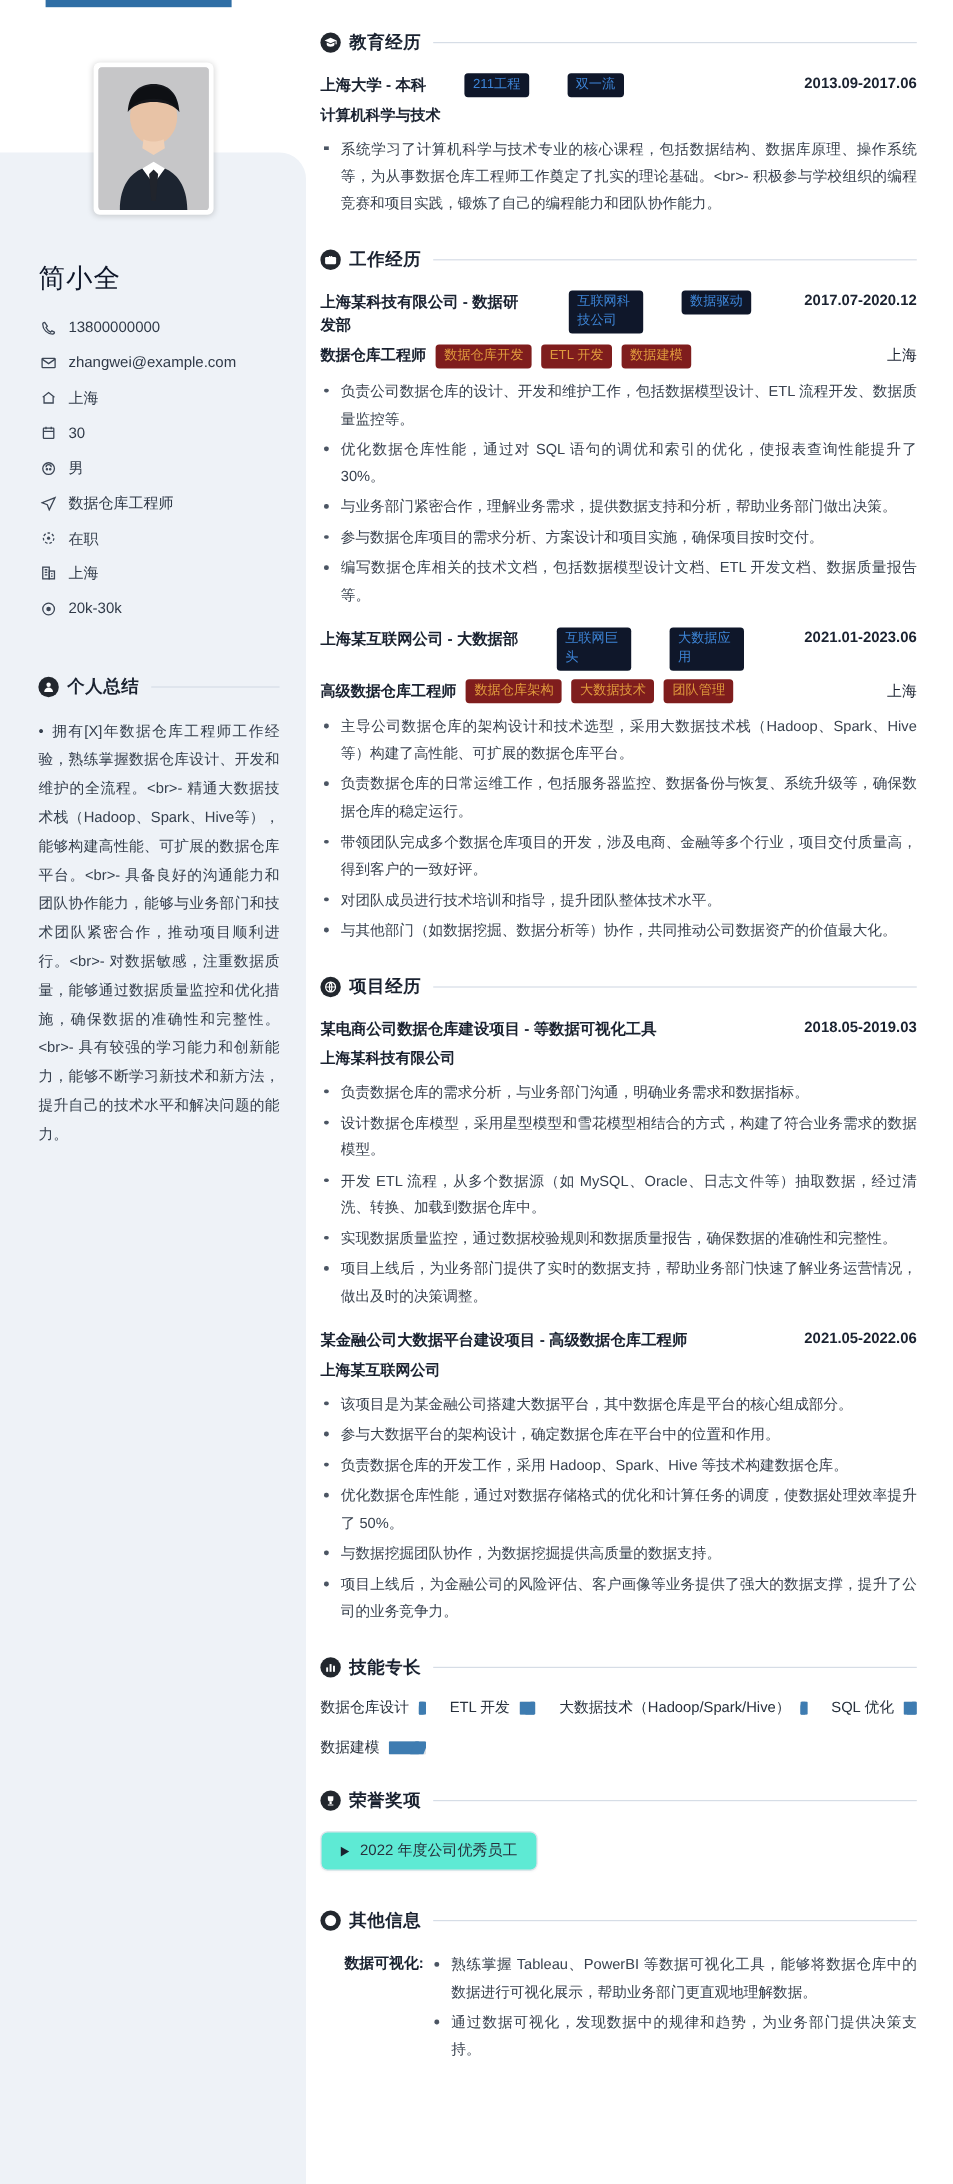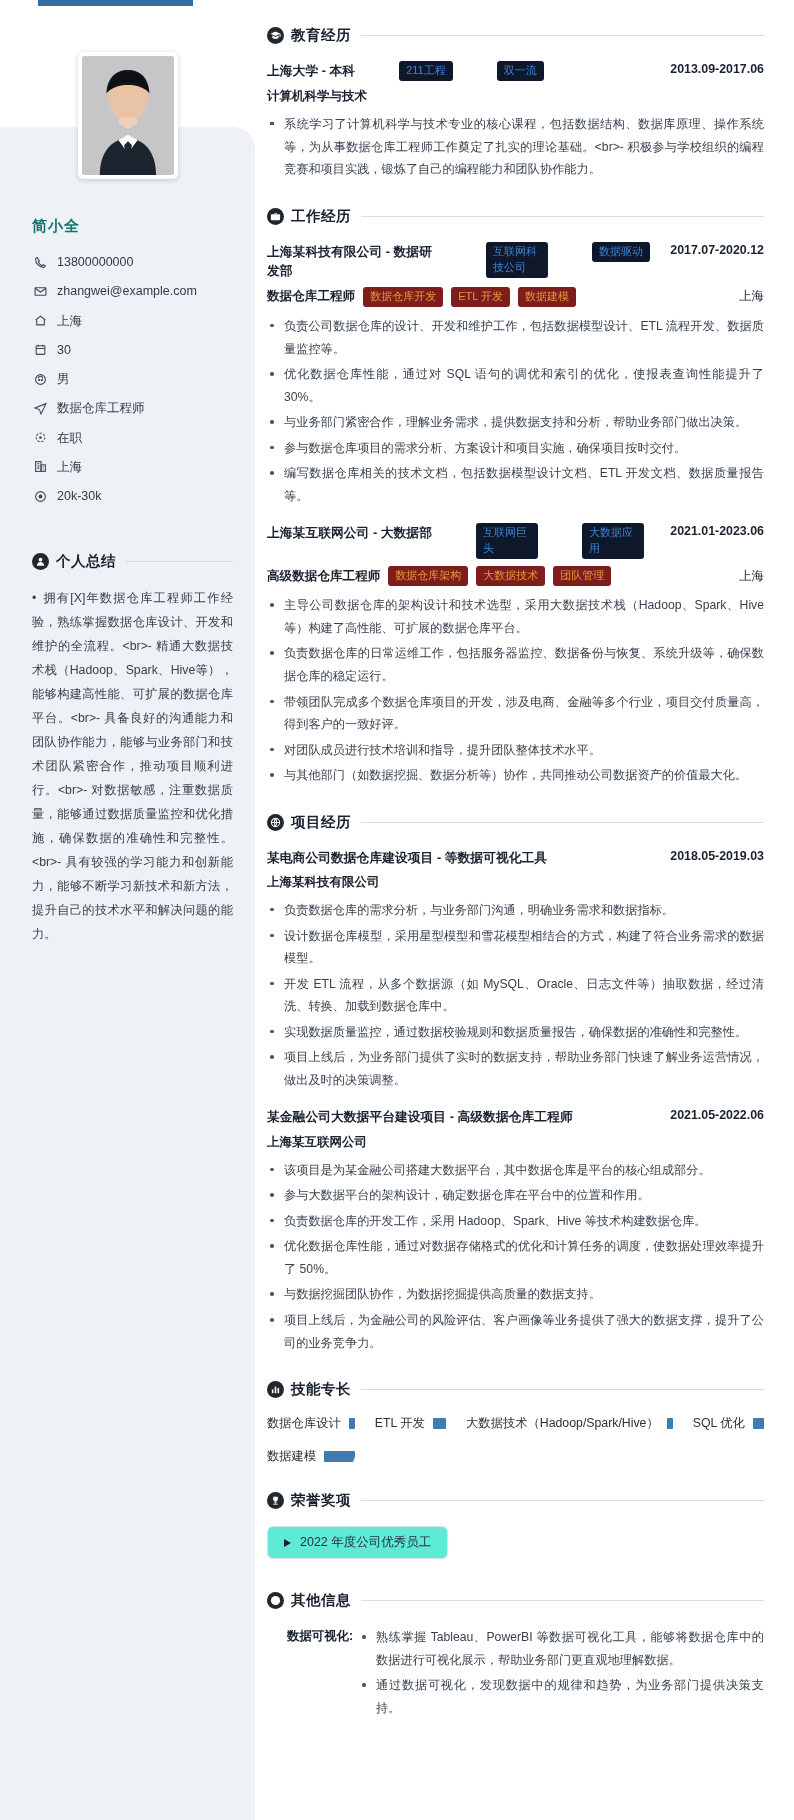--- a/index.html
+++ b/index.html
@@ -43,21 +43,21 @@
   }
   .sidebar-card {
     position: absolute;
     left: 0; right: 0; top: 127px; bottom: 0;
     background: #eef2f7;
     border-top-right-radius: 22px;
     z-index: 1;
   }
   .sidebar-inner { position: relative; z-index: 2; padding: 0 22px 0 32px; }
   .name {
-    font-size: 15px; font-weight: bold; color: #0f766e;
+    font-size: 22px; font-weight: normal; color: #0f172a;
     margin: 38px 0 18px 0; letter-spacing: 1px;
   }
   .contact-list { list-style: none; }
   .contact-item {
     display: flex; align-items: center;
     font-size: 12.5px; color: #303a48;
     margin-bottom: 13px; line-height: 1.3;
   }
   .cicon {
     width: 16px; flex: 0 0 16px; margin-right: 9px;
@@ -94,21 +94,21 @@
   .m-section { margin-bottom: 4px; }
   .m-section-title { display: flex; align-items: center; margin: 0 0 16px 0; }
   .m-section-title.gap { margin-top: 26px; }
   .m-sec-text { font-size: 14.5px; font-weight: bold; color: #1a2230; letter-spacing: .5px; }
 
   .entry { margin-bottom: 16px; }
   .entry-head {
     display: flex; align-items: flex-start;
     gap: 10px; margin-bottom: 7px;
   }
-  .entry-title-col { flex: 1 1 auto; display: flex; flex-wrap: wrap; align-items: flex-start; gap: 12px; }
+  .entry-title-col { flex: 1 1 auto; display: flex; flex-wrap: wrap; align-items: flex-start; gap: 0; }
   .entry-title {
     font-size: 12.8px; font-weight: bold; color: #1a2230;
     line-height: 1.5; max-width: 175px;
   }
   .entry-date {
     flex: 0 0 auto; font-size: 12.4px; font-weight: bold;
     color: #1a2230; white-space: nowrap; padding-top: 1px;
   }
   .tag {
     display: inline-block;

